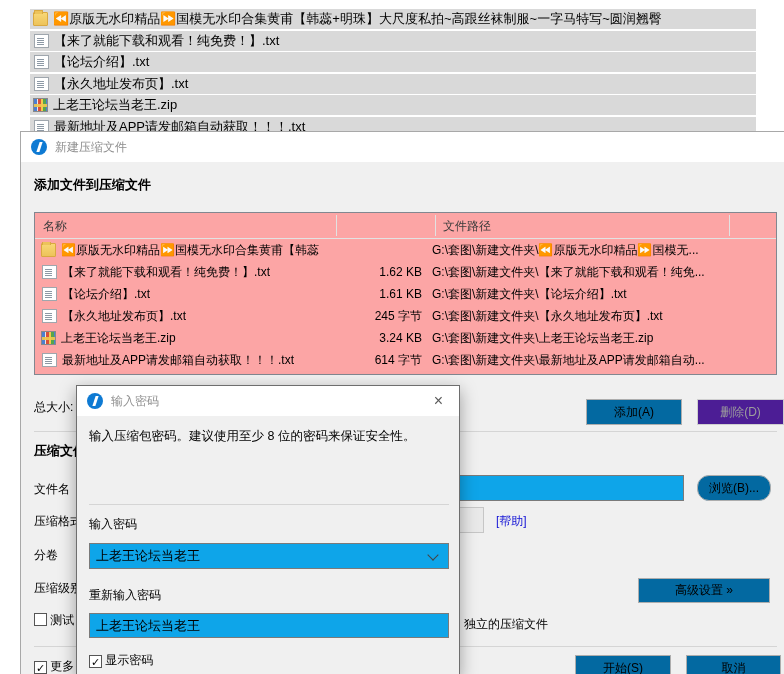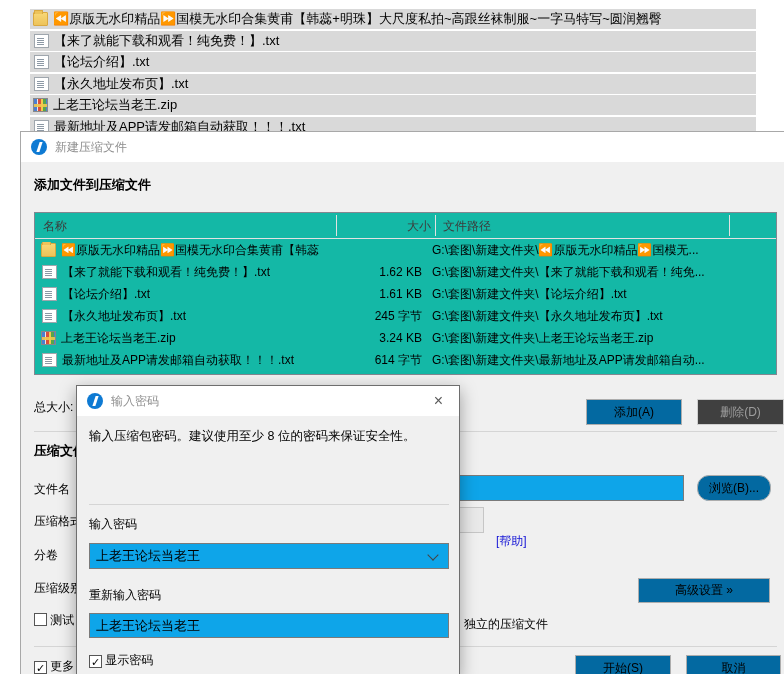--- a/index.html
+++ b/index.html
@@ -28,45 +28,45 @@
     background:#fff; transform:skewX(-18deg); }
 
   
   .dialog { position:absolute; background:#f0f0f0; border:1px solid #a8a8a8; }
   .titlebar { height:30px; background:#fff; display:flex; align-items:center; gap:8px; padding:0 10px; }
   .titletext { color:#8f8f8f; font-size:12px; }
   .close-x { margin-left:auto; color:#5a5a5a; font-size:16px; line-height:16px; padding:0 6px; cursor:default; }
 
   .btn { position:absolute; background:#0369a1; border:1px solid #adadad;
     display:flex; align-items:center; justify-content:center; font-size:12px; }
-  .btn.disabled { background:#404040; border-color:#cfcfcf; color:#9d9d9d; }
+  .btn.disabled { background:#4c1d95; border-color:#cfcfcf; color:#9d9d9d; }
 
   .sep { position:absolute; height:1px; background:#d5d5d5; }
 
   .cb { display:inline-block; width:13px; height:13px; background:#fff; border:1px solid #555;
     font-size:11px; line-height:12px; text-align:center; vertical-align:-2px; }
 
   
-  .tbl { position:absolute; background:#14b8a6; border:1px solid #828790; overflow:hidden; }
+  .tbl { position:absolute; background:#fca5a5; border:1px solid #828790; overflow:hidden; }
   .tbl-head { position:relative; height:26px; border-bottom:1px solid #e2e2e2; color:#3c3c3c; }
   .th { position:absolute; top:0; height:26px; display:flex; align-items:center; font-size:12px; }
   .vline { position:absolute; top:2px; bottom:2px; width:1px; background:#e2e2e2; }
   .trow { position:relative; height:22px; display:flex; align-items:center; font-size:12px; white-space:nowrap; }
   .c-name { width:285px; display:flex; align-items:center; gap:5px; padding-left:6px; overflow:hidden; flex:0 0 285px;}
   .c-size { width:112px; text-align:right; padding-right:10px; flex:0 0 112px; }
   .c-path { overflow:hidden; }
 
   
   .input { position:absolute; background:#0ea5e9; border:1px solid #7a7a7a; font-size:13px;
     font-family:"Liberation Sans","DejaVu Sans",sans-serif; padding:0 6px; color:#000; }
   .combo-arrow { position:absolute; width:8px; height:8px; border-right:1px solid #444;
     border-bottom:1px solid #444; transform:rotate(45deg); }
   .lbl { position:absolute; font-size:12px; white-space:nowrap; }
   .lbl-b { font-weight:bold; }
-  .link { color:#1414d6;margin-top:20px; }
+  .link { color:#1414d6; }
 </style>
 </head>
 <body>
 
 <div id="explorer-list">
     <div class="exp-row" style="top: 9px;">
       <span class="ficon icon-folder"></span>
       <span>⏪原版无水印精品⏩国模无水印合集黄甫【韩蕊+明珠】大尺度私拍~高跟丝袜制服~一字马特写~圆润翘臀</span>
     </div>
     <div class="exp-row" style="top: 30.5px;">
@@ -95,21 +95,20 @@
   <div class="titlebar">
     <span class="applogo"></span>
     <span class="titletext">新建压缩文件</span>
   </div>
 
   <div class="lbl lbl-b" style="left:13px; top:44px; font-size:13px;">添加文件到压缩文件</div>
 
   <div class="tbl" style="left:13px; top:80px; width:743px; height:163px;">
     <div class="tbl-head">
       <div class="th" style="left:8px;">名称</div>
-      <div class="th" style="left:301px; width:95px; justify-content:flex-end;">大小</div>
       <div class="th" style="left:408px;">文件路径</div>
       <div class="vline" style="left:301px;"></div>
       <div class="vline" style="left:400px;"></div>
       <div class="vline" style="left:694px;"></div>
     </div>
     <div id="table-body">
         <div class="trow">
           <div class="c-name">
             <span class="ficon icon-folder"></span>
             <span>⏪原版无水印精品⏩国模无水印合集黄甫【韩蕊...</span>

